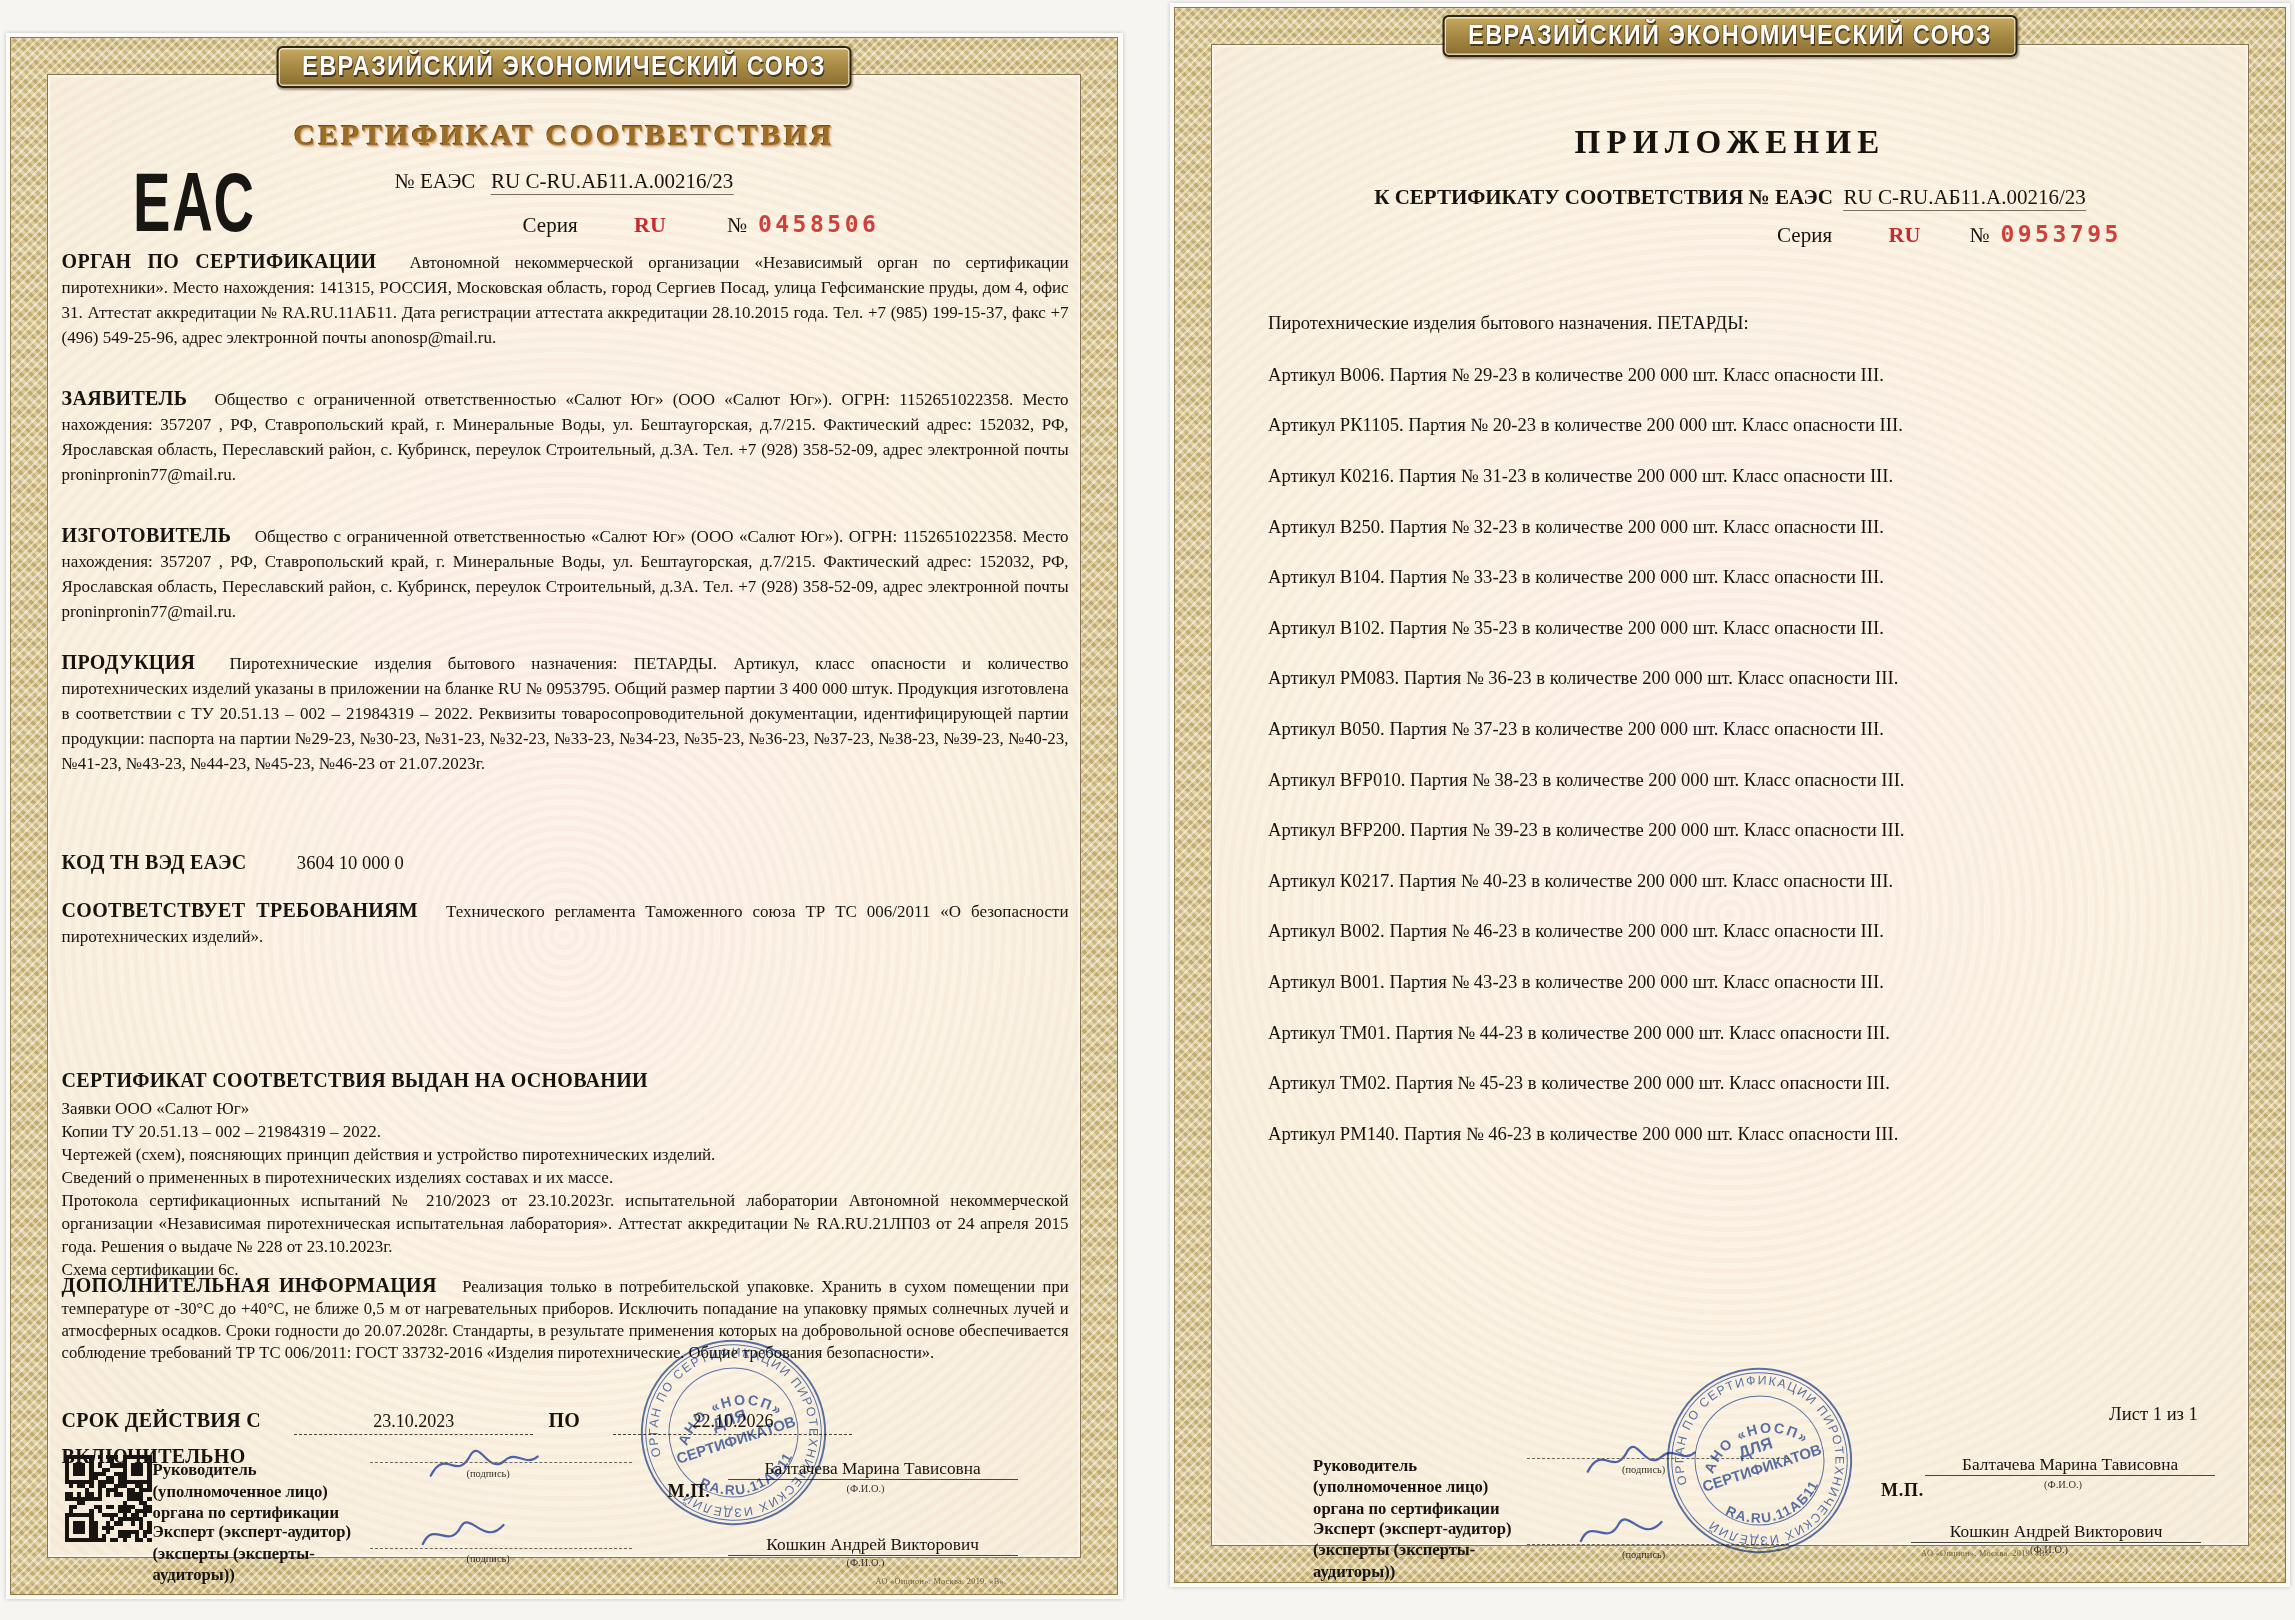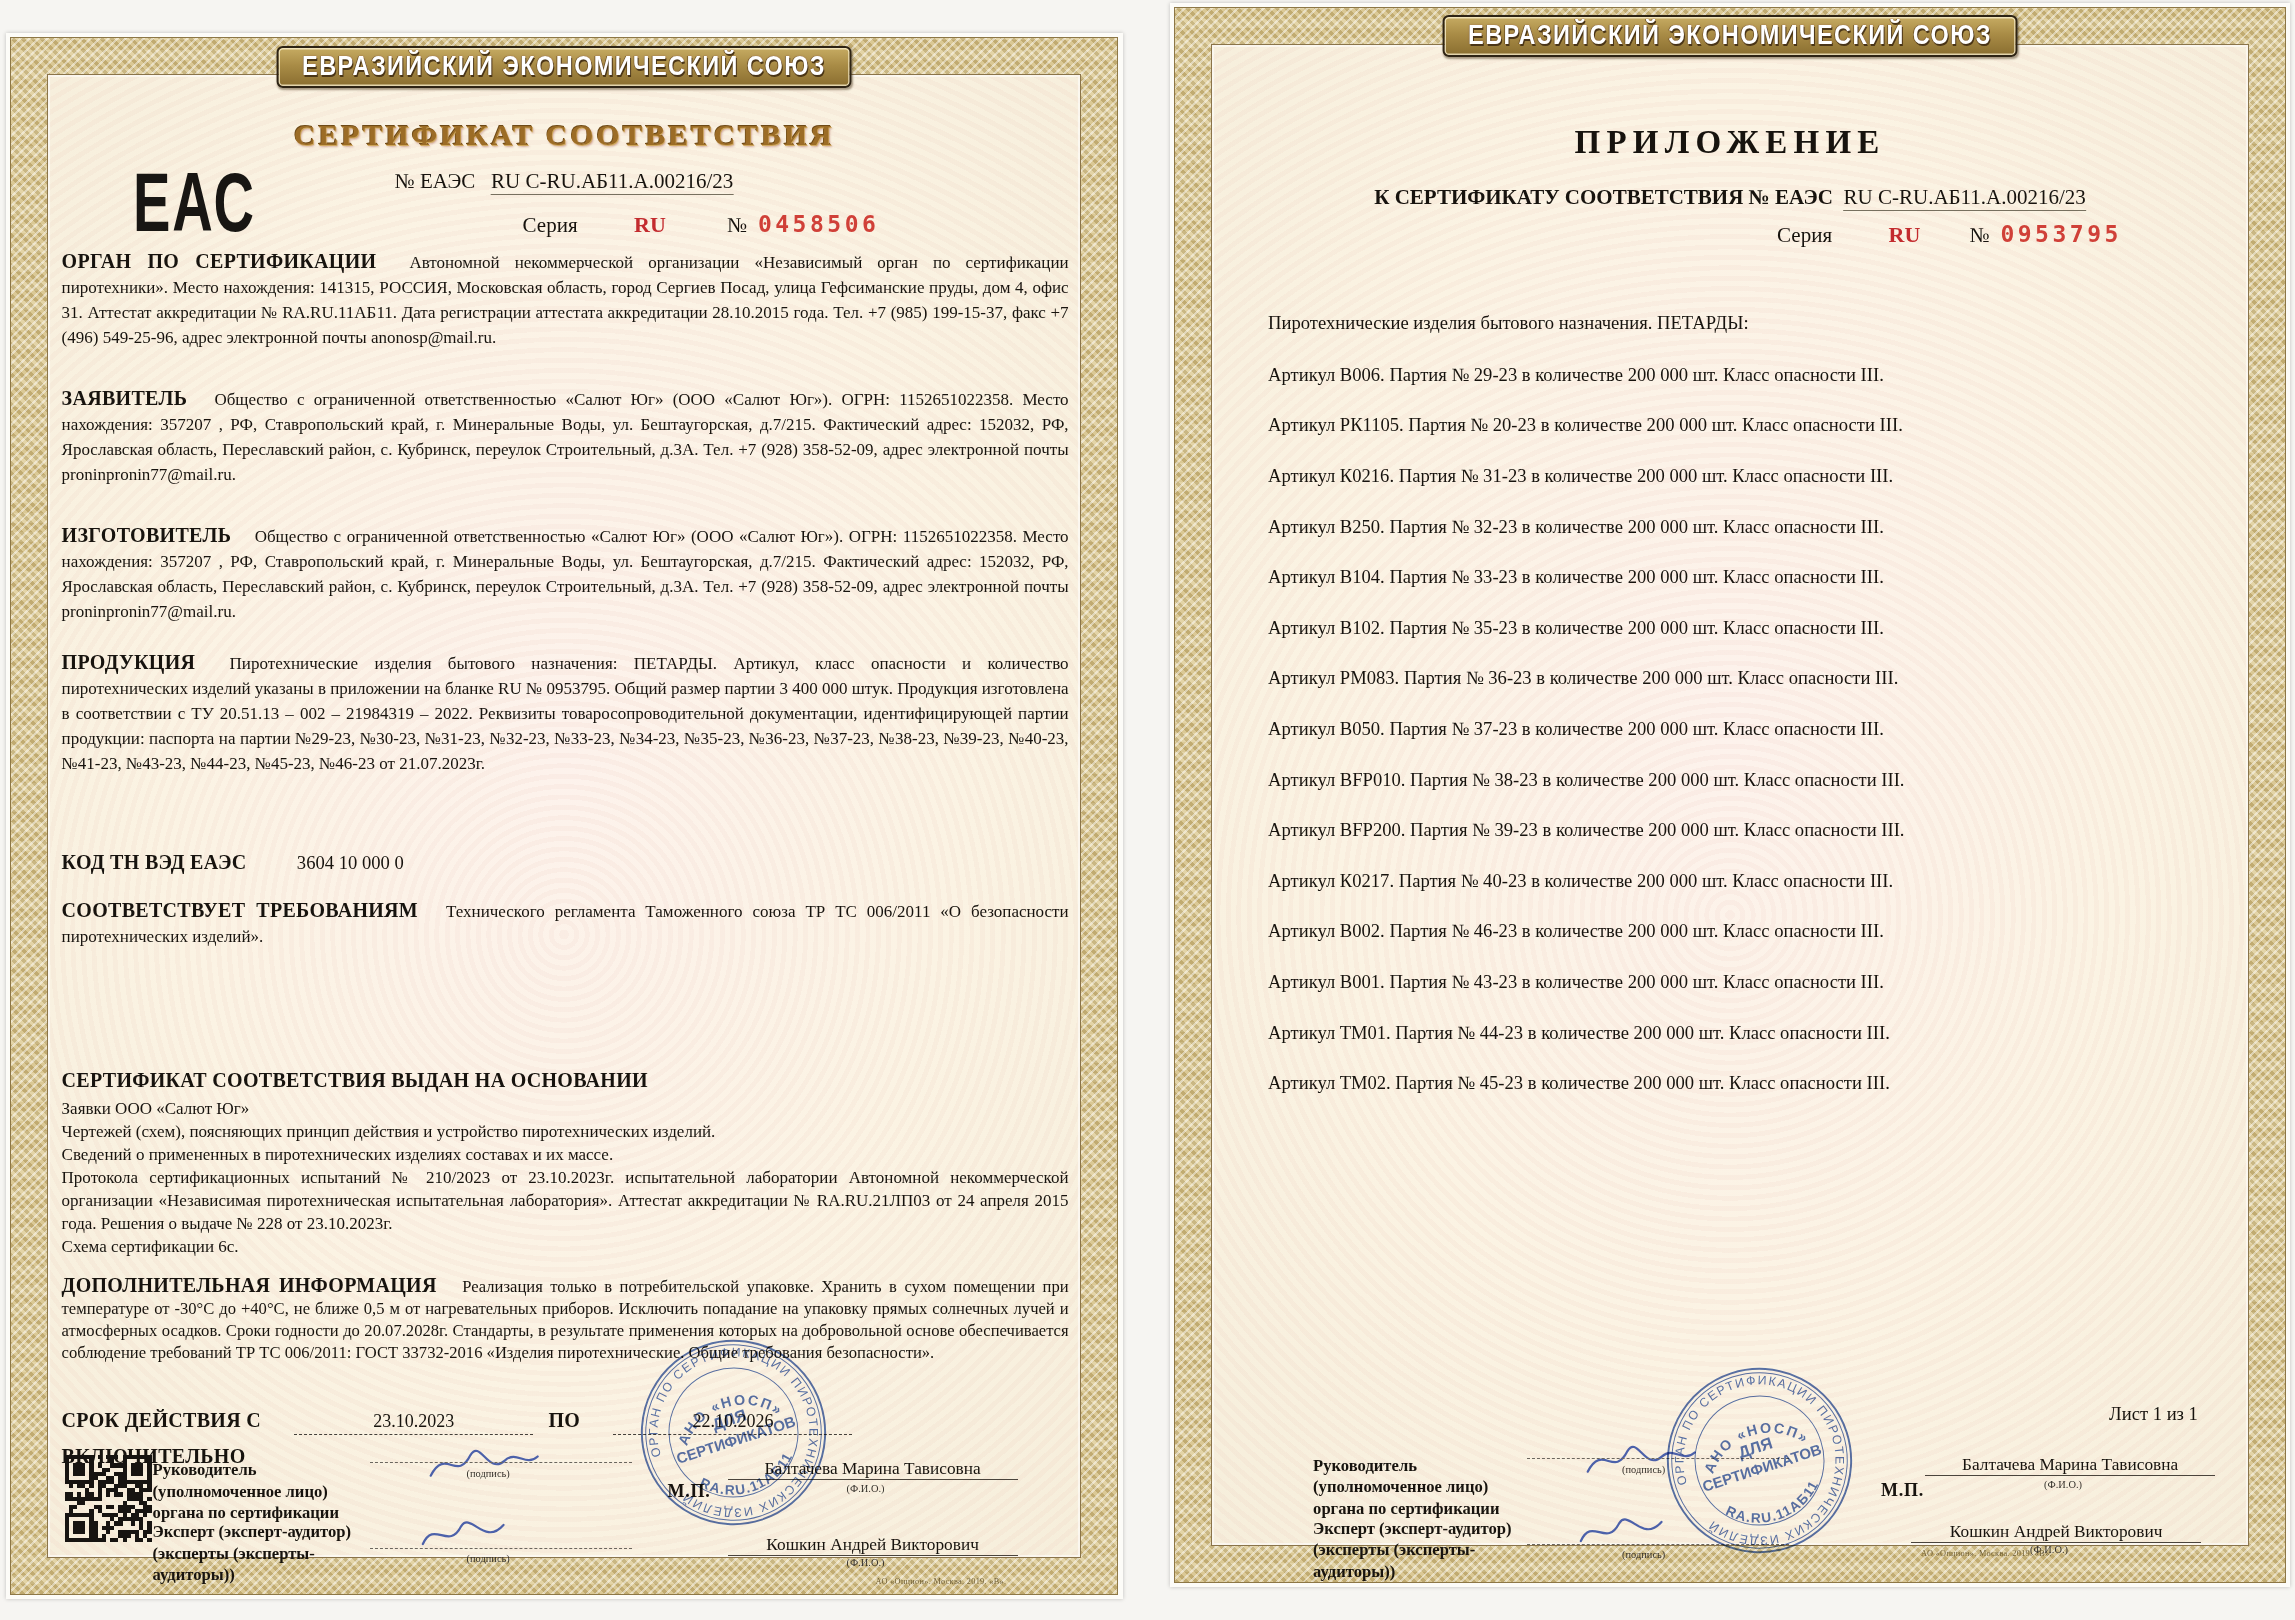--- a/index.html
+++ b/index.html
@@ -148,20 +148,21 @@
     </div>
 
     <div class="sec" style="top:860px">
       <span class="sec-h">СООТВЕТСТВУЕТ ТРЕБОВАНИЯМ</span>
       <span>Технического регламента Таможенного союза ТР ТС 006/2011 «О безопасности пиротехнических изделий».</span>
     </div>
 
     <div class="sec lines" style="top:1030px">
       <div class="sec-h" style="margin-bottom:4.1px">СЕРТИФИКАТ СООТВЕТСТВИЯ  ВЫДАН НА ОСНОВАНИИ</div>
       <div class="ln">Заявки ООО «Салют Юг»</div>
+      <div class="ln">Копии ТУ 20.51.13 – 002 – 21984319 – 2022.</div>
       <div class="ln">Чертежей (схем), поясняющих принцип действия и устройство пиротехнических изделий.</div>
       <div class="ln">Сведений о примененных в пиротехнических изделиях составах и их массе.</div>
       <div class="ln">Протокола сертификационных испытаний № 210/2023 от 23.10.2023г. испытательной лаборатории Автономной некоммерческой организации «Независимая пиротехническая испытательная лаборатория». Аттестат аккредитации № RA.RU.21ЛП03 от 24 апреля 2015 года. Решения о выдаче № 228 от 23.10.2023г.</div>
       <div class="ln">Схема сертификации 6с.</div>
     </div>
 
     <div class="sec" style="top:1236px;font-size:16.6px;line-height:22px">
       <span class="sec-h">ДОПОЛНИТЕЛЬНАЯ ИНФОРМАЦИЯ</span>
       <span>Реализация только в потребительской упаковке. Хранить в сухом помещении при температуре от -30°С до +40°С, не ближе 0,5 м от нагревательных приборов. Исключить попадание на упаковку прямых солнечных лучей и атмосферных осадков. Сроки годности до 20.07.2028г. Стандарты, в результате применения которых на добровольной основе обеспечивается соблюдение требований ТР ТС 006/2011: ГОСТ 33732-2016 «Изделия пиротехнические. Общие требования безопасности».</span>
     </div>
@@ -509,20 +510,21 @@
       <div class="annex-item">Артикул В102. Партия № 35-23 в количестве 200 000 шт. Класс опасности III.</div>
       <div class="annex-item">Артикул РМ083. Партия № 36-23 в количестве 200 000 шт. Класс опасности III.</div>
       <div class="annex-item">Артикул В050. Партия № 37-23 в количестве 200 000 шт. Класс опасности III.</div>
       <div class="annex-item">Артикул BFP010. Партия № 38-23 в количестве 200 000 шт. Класс опасности III.</div>
       <div class="annex-item">Артикул BFP200. Партия № 39-23 в количестве 200 000 шт. Класс опасности III.</div>
       <div class="annex-item">Артикул К0217. Партия № 40-23 в количестве 200 000 шт. Класс опасности III.</div>
       <div class="annex-item">Артикул В002. Партия № 46-23 в количестве 200 000 шт. Класс опасности III.</div>
       <div class="annex-item">Артикул В001. Партия № 43-23 в количестве 200 000 шт. Класс опасности III.</div>
       <div class="annex-item">Артикул ТМ01. Партия № 44-23 в количестве 200 000 шт. Класс опасности III.</div>
       <div class="annex-item">Артикул ТМ02. Партия № 45-23 в количестве 200 000 шт. Класс опасности III.</div>
+      <div class="annex-item">Артикул РМ140. Партия № 46-23 в количестве 200 000 шт. Класс опасности III.</div>
     </div>
 
     <div class="sheet-counter">Лист 1 из 1</div>
 
     <div class="flabel" style="left:138px;top:1447px;width:214px">Руководитель (уполномоченное лицо) органа по сертификации</div>
     <svg class="sig" style="left:407px;top:1428px" width="117" height="48" viewBox="0 0 170 70">
       <path d="M8,52 C30,10 46,62 66,22 C80,-2 92,52 116,30 C134,14 146,40 164,24"></path>
     </svg>
     <div class="sigline" style="left:352px;top:1450px;width:262px"></div>
     <div class="cap" style="left:447px;top:1456px">(подпись)</div>

